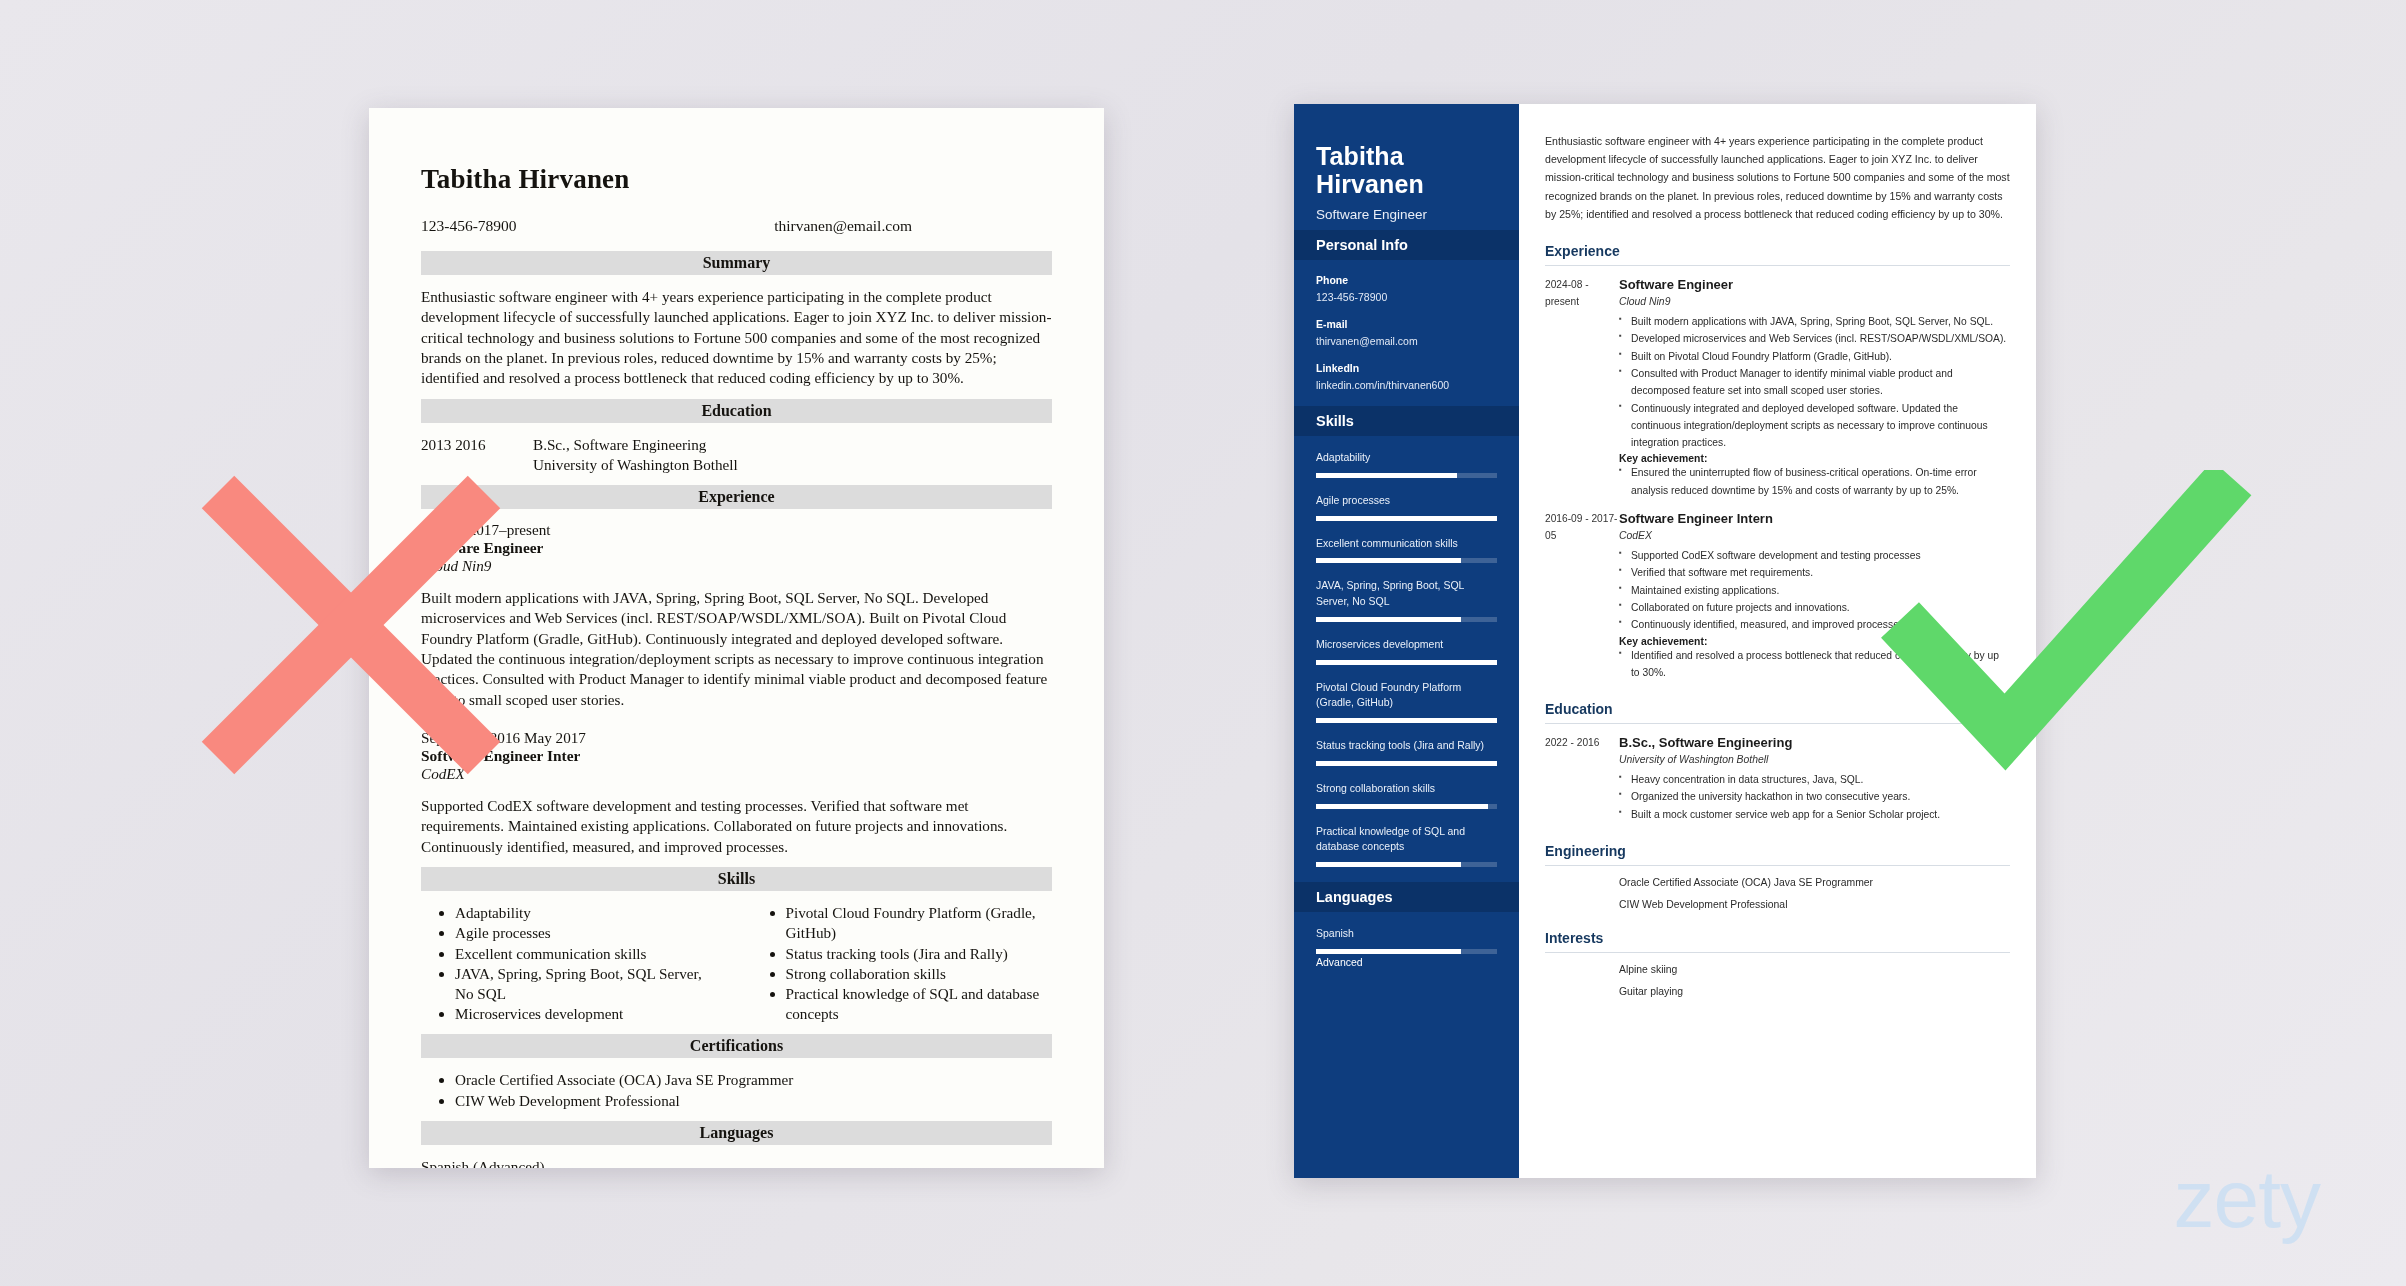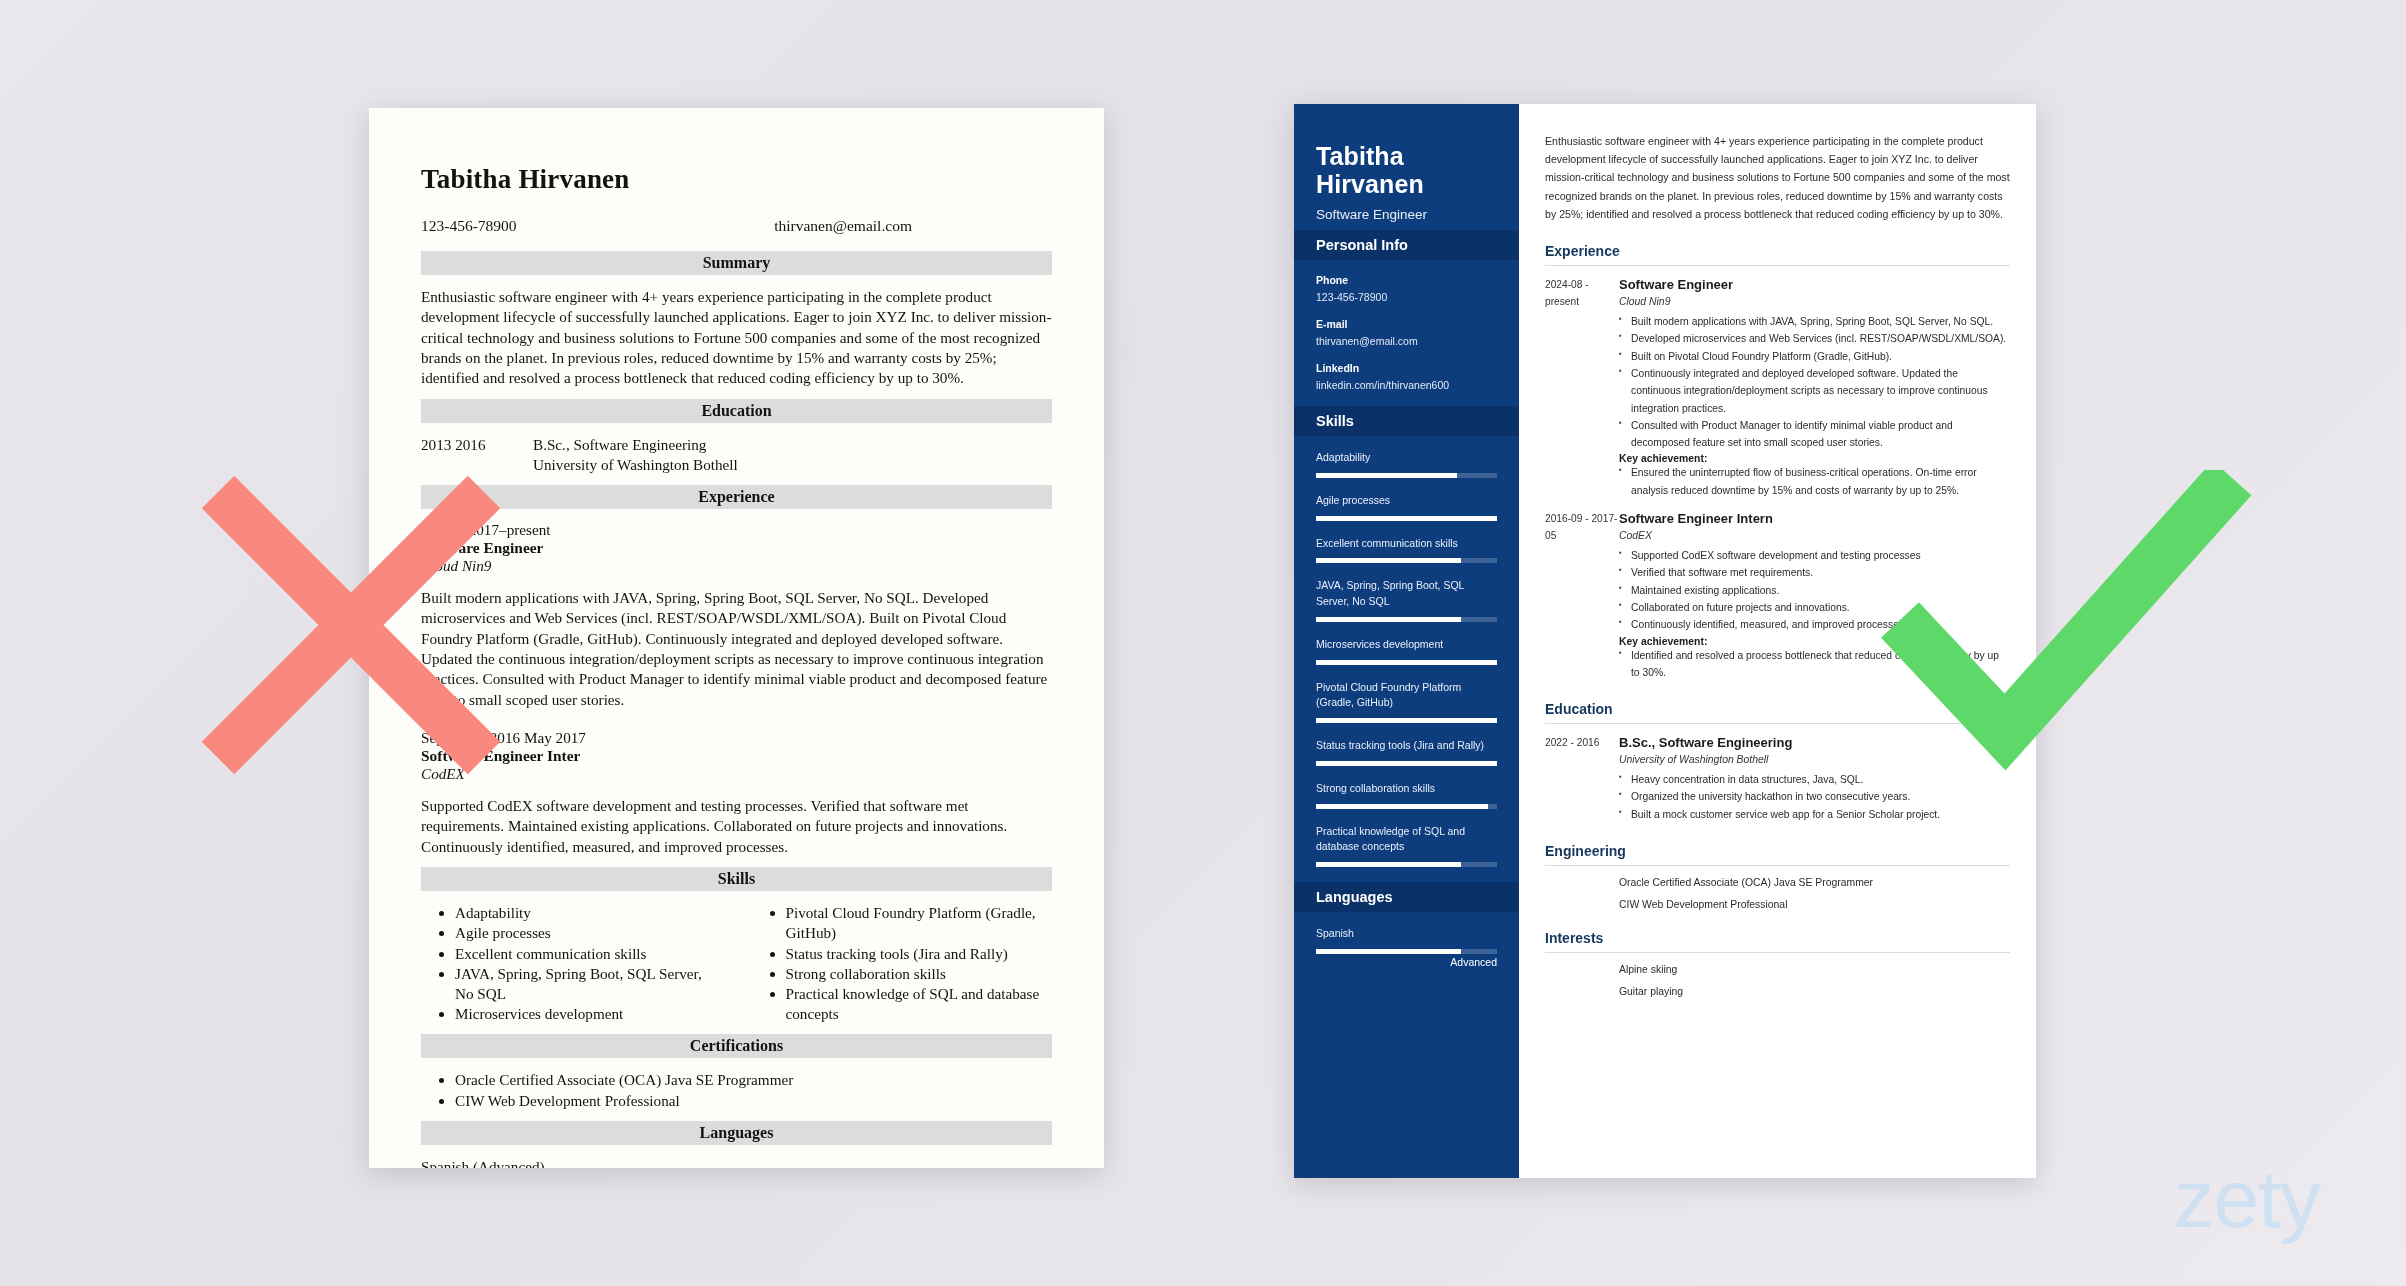--- a/index.html
+++ b/index.html
@@ -70,21 +70,21 @@
   #good-sidebar .gtitle { font-size: 13.5px; margin-top: 9px; font-weight: 400; color: #e9eef7; }
   #good-sidebar .side-head {
     font-size: 14.5px; font-weight: bold; margin: 8px -22px 14px -22px;
     padding: 7px 22px; background: rgba(0,0,0,.17);
   }
   #good-sidebar .ilabel { font-size: 10.5px; font-weight: bold; margin-bottom: 5px; }
   #good-sidebar .ival { font-size: 10.5px; margin-bottom: 15px; color: #e3eaf6; }
   #good-sidebar .skill-name { font-size: 10.5px; line-height: 1.5; color: #eaf0f9; margin-bottom: 7px; }
   #good-sidebar .bar { height: 5px; background: rgba(255,255,255,.20); margin-bottom: 15px; }
   #good-sidebar .bar > i { display: block; height: 100%; background: #ffffff; }
-  #good-sidebar .lang-level { font-size: 10.5px; text-align: right; margin-top: 2px; }
+  #good-sidebar .lang-level { font-size: 10.5px; text-align: left; margin-top: 2px; }
 
   #good-main { flex: 1; padding: 28px 26px 10px 26px; color: #222; }
   #good-main .summary { font-size: 10.6px; line-height: 1.72; color: #2b2b2b; }
   #good-main .m-head {
     font-size: 14px; font-weight: bold; color: #16385f;
     margin: 20px 0 0 0; padding-bottom: 6px;
   }
   #good-main .m-rule { border-bottom: 1px solid #d7dde4; margin-bottom: 11px; }
   #good-main .entry { display: flex; margin-bottom: 12px; }
   #good-main .e-dates { width: 74px; flex: none; font-size: 10.2px; line-height: 1.62; color: #333; }
@@ -261,22 +261,22 @@
     <div id="good-experience">
         <div class="entry">
           <div class="e-dates">2024-08 - present</div>
           <div class="e-body">
             <div class="e-title">Software Engineer</div>
             <div class="e-co">Cloud Nin9</div>
             <ul>
               <li>Built modern applications with JAVA, Spring, Spring Boot, SQL Server, No SQL.</li>
               <li>Developed microservices and Web Services (incl. REST/SOAP/WSDL/XML/SOA).</li>
               <li>Built on Pivotal Cloud Foundry Platform (Gradle, GitHub).</li>
+              <li>Consulted with Product Manager to identify minimal viable product and decomposed feature set into small scoped user stories.</li>
               <li>Continuously integrated and deployed developed software. Updated the continuous integration/deployment scripts as necessary to improve continuous integration practices.</li>
-              <li>Consulted with Product Manager to identify minimal viable product and decomposed feature set into small scoped user stories.</li>
             </ul>
             <div class="keyach">Key achievement:</div>
             <ul>
               <li>Ensured the uninterrupted flow of business-critical operations. On-time error analysis reduced downtime by 15% and costs of warranty by up to 25%.</li>
             </ul>
           </div>
         </div>
         <div class="entry">
           <div class="e-dates">2016-09 - 2017-05</div>
           <div class="e-body">

